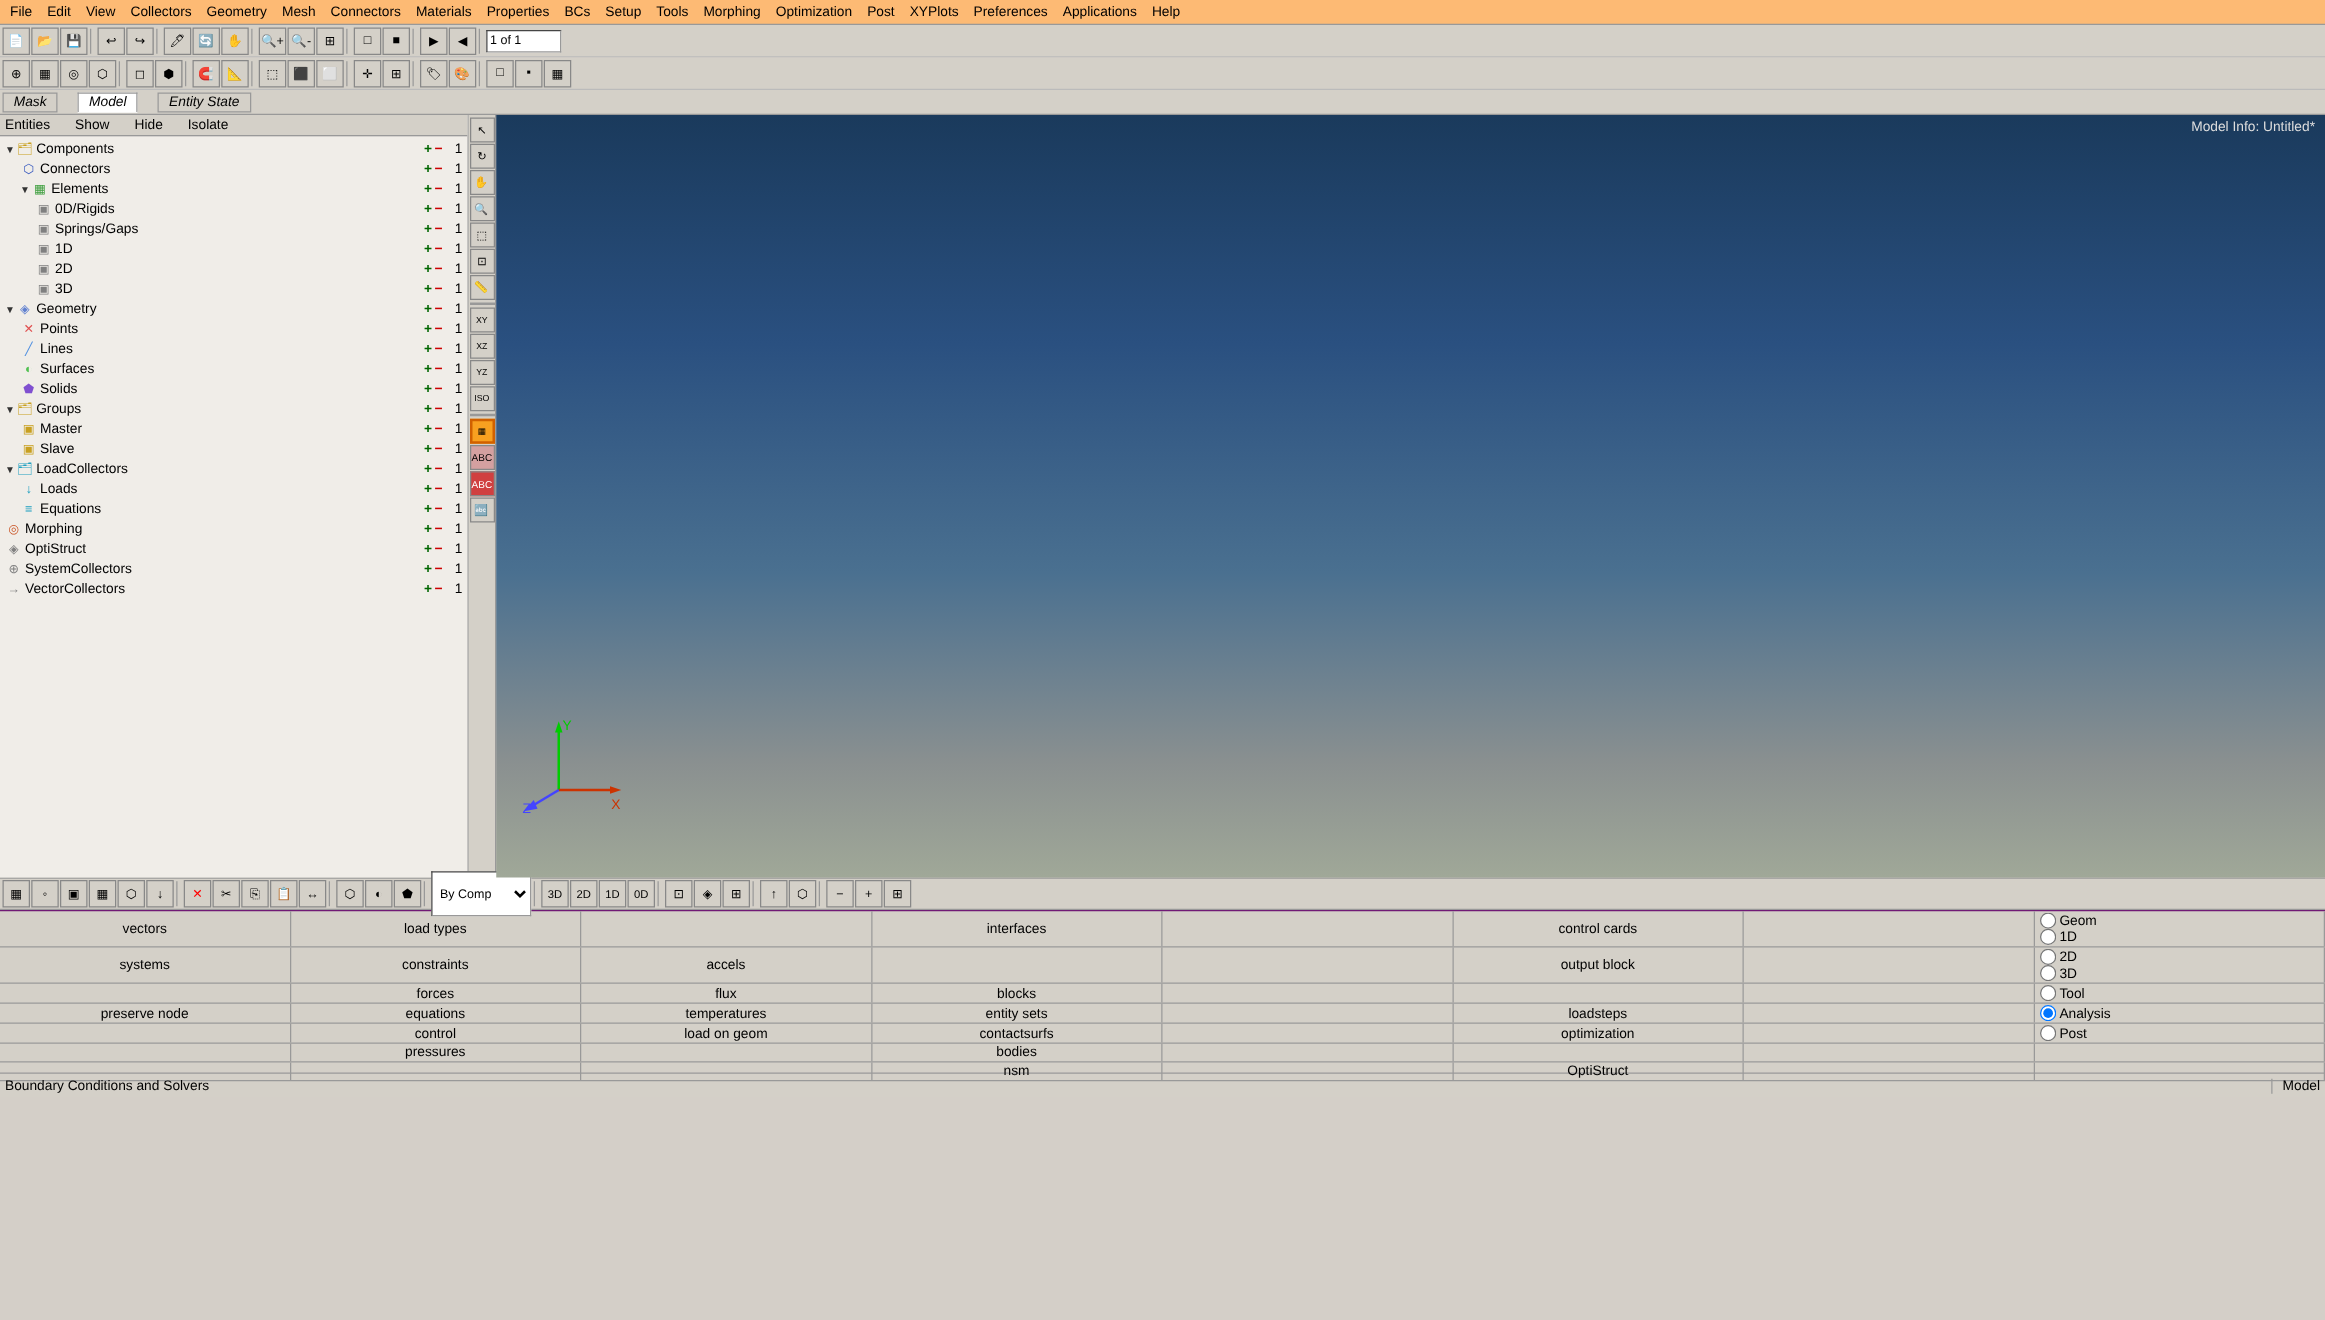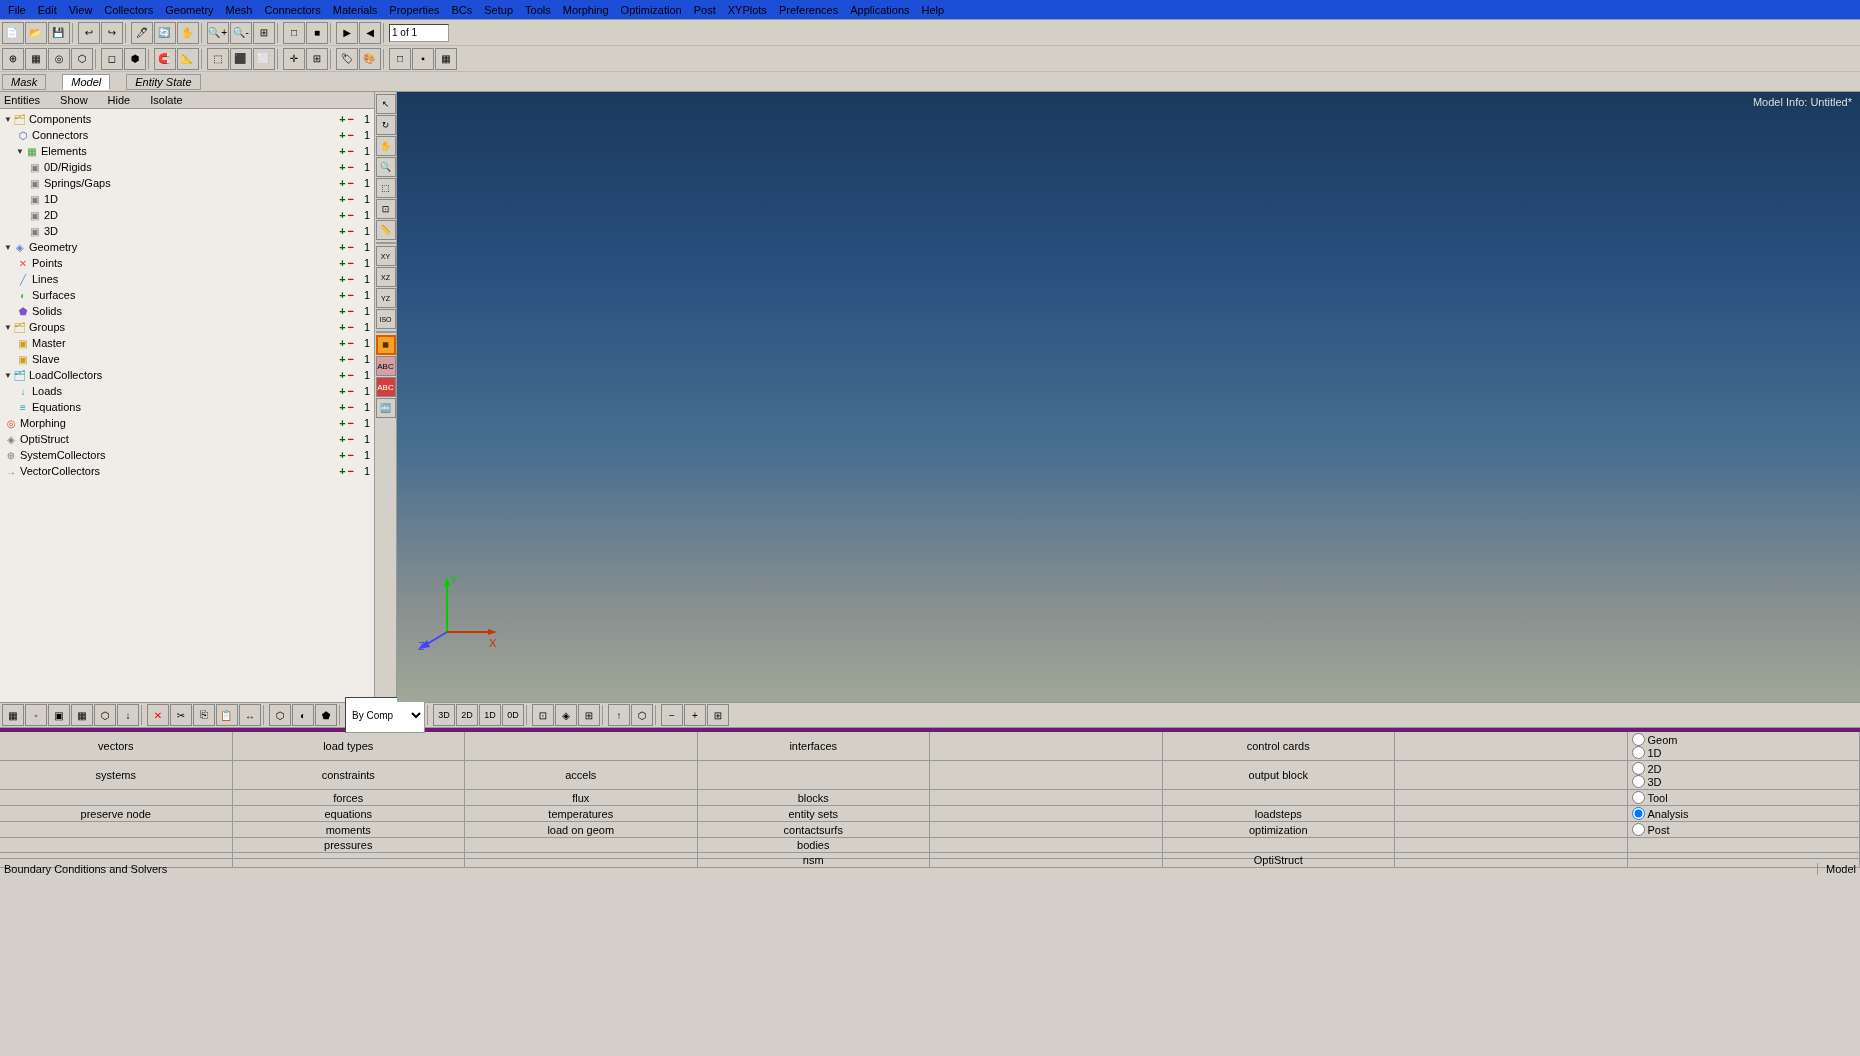--- a/index.html
+++ b/index.html
@@ -1,20 +1,20 @@
 <!DOCTYPE html>
 <html><head>
   <meta charset="utf-8">
   <style>
     * { margin: 0; padding: 0; box-sizing: border-box; }
     body { font-family: Arial, sans-serif; font-size: 11px; background: #d4cfc8; overflow: hidden; width: 1860px; height: 1056px; }
 
     
     #menubar {
-      display: flex; align-items: center; background: #1d4ed8; border-bottom: 1px solid #999;
+      display: flex; align-items: center; background: #fdba74; border-bottom: 1px solid #999;
       height: 20px; padding: 0 2px;
     }
     .menu-item { padding: 1px 6px; cursor: pointer; white-space: nowrap; }
 
     
     .toolbar-row {
       display: flex; align-items: center; background: #d4d0c8; border-bottom: 1px solid #bbb;
       height: 26px; padding: 1px 2px; gap: 1px;
     }
     .tb-btn {
@@ -551,21 +551,21 @@
   <div class="tb-btn">⊞</div>
   <div class="tb-separator"></div>
   <div class="tb-btn">↑</div>
   <div class="tb-btn">⬡</div>
   <div class="tb-separator"></div>
   <div class="tb-btn">−</div>
   <div class="tb-btn">+</div>
   <div class="tb-btn">⊞</div>
 </div>
 
-<div id="bottom-panel" style="height:130px; display:flex; flex-direction:column; border-top:4px solid #701a75;">
+<div id="bottom-panel" style="height:130px; display:flex; flex-direction:column; border-top:1px solid #701a75;">
 
   <div class="grid-row">
     <div class="grid-cell">vectors</div>
     <div class="grid-cell">load types</div>
     <div class="grid-cell empty"></div>
     <div class="grid-cell">interfaces</div>
     <div class="grid-cell empty"></div>
     <div class="grid-cell">control cards</div>
     <div class="grid-cell empty"></div>
 
@@ -622,21 +622,21 @@
     <div class="grid-cell empty"></div>
     <div class="grid-cell" style="min-width:120px; flex-direction:column; align-items:flex-start; padding:1px 4px;">
       <label class="radio-item">
         <input type="radio" name="solver-radio" value="Analysis" checked="" style=""> Analysis
       </label>
     </div>
   </div>
 
   <div class="grid-row">
     <div class="grid-cell empty"></div>
-    <div class="grid-cell">moments</div>
+    <div class="grid-cell">control</div>
     <div class="grid-cell">load on geom</div>
     <div class="grid-cell">contactsurfs</div>
     <div class="grid-cell empty"></div>
     <div class="grid-cell">optimization</div>
     <div class="grid-cell empty"></div>
     <div class="grid-cell" style="min-width:120px; flex-direction:column; align-items:flex-start; padding:1px 4px;">
       <label class="radio-item">
         <input type="radio" name="solver-radio" value="Post" style=""> Post
       </label>
     </div>

